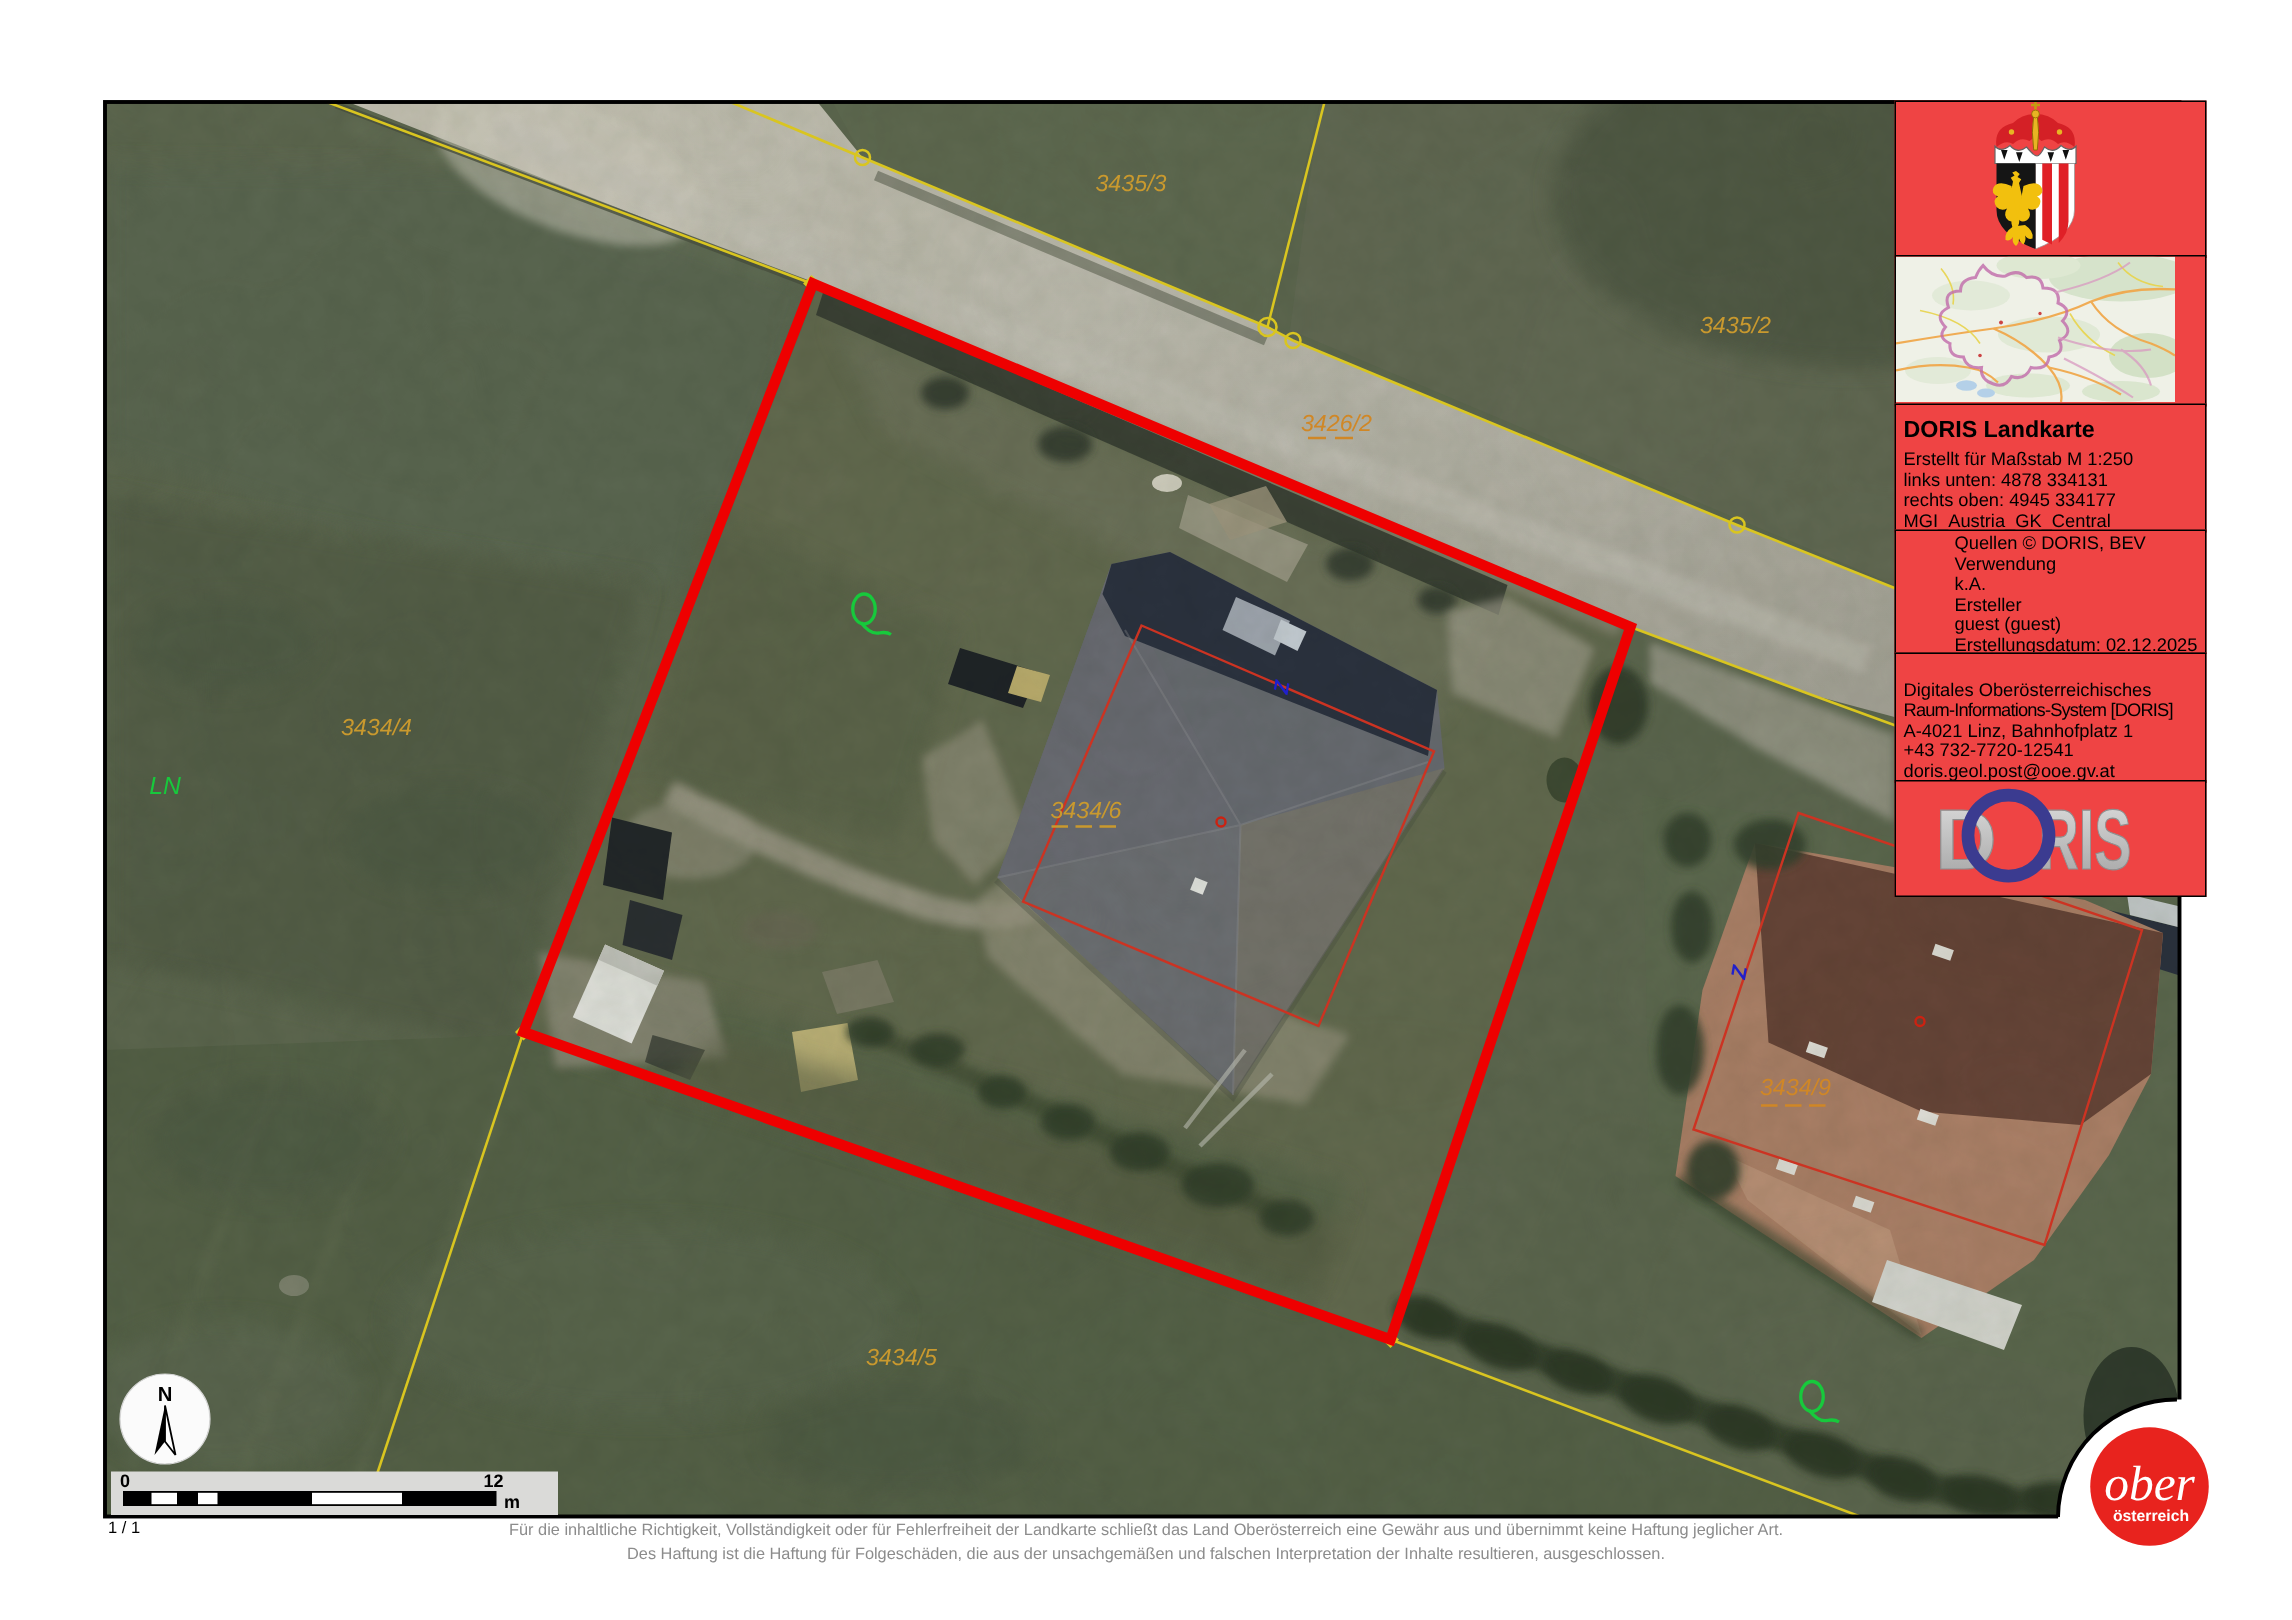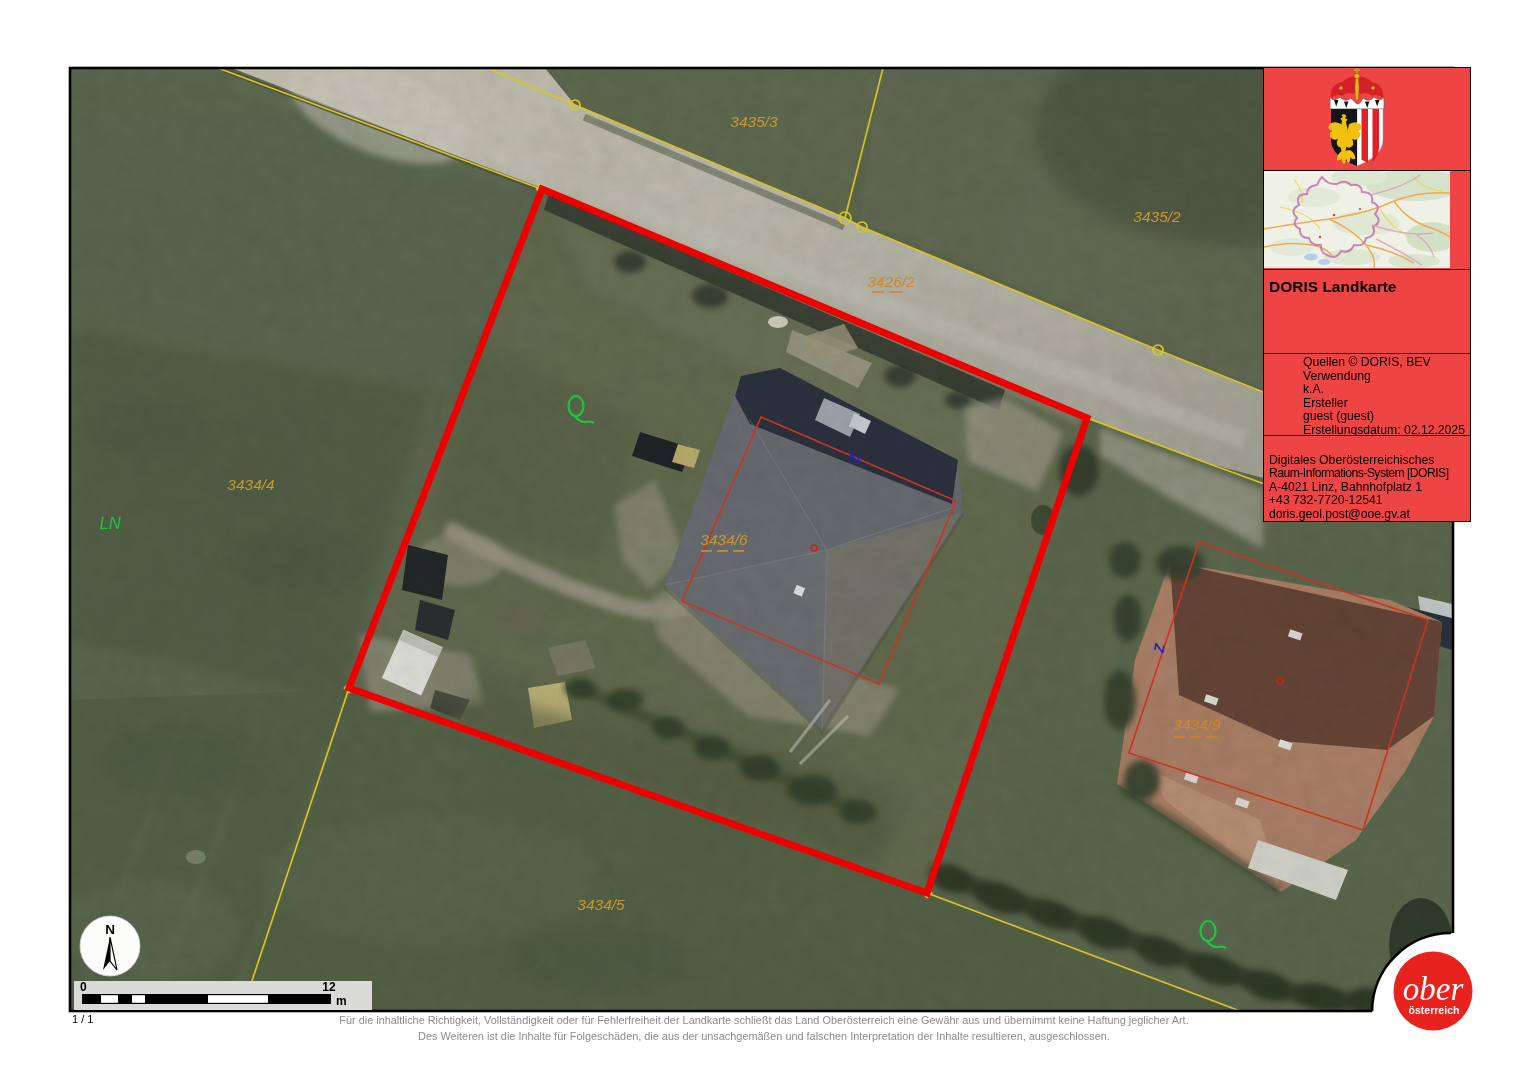--- a/index.html
+++ b/index.html
@@ -407,35 +407,51 @@
         </g>
 
 <path d="M58,6 q6,8 15,7 q8,-5 14,1 q10,-2 11,7 q12,0 10,10 q10,4 3,12 q8,8 -2,13 q4,9 -7,11 q-1,9 -12,7 q-4,9 -13,6 q-4,8 -12,5 q-9,-3 -8,-11 q-10,1 -12,-7 q-10,0 -9,-9 q-9,-4 -3,-11 q-8,-8 2,-13 q-4,-11 8,-11 q0,-8 10,-9 Q55,9 58,6 Z" fill="none" stroke="#c06aaa" stroke-width="2" opacity="0.8"></path>
 
 <path d="M106,24 q34,-8 50,-20 M108,54 q36,12 62,8 M112,68 q28,14 46,26 M150,62 q16,10 20,24" stroke="#d898c0" stroke-width="1.4" fill="none" opacity="0.75"></path>
 </svg>
 </div>
 
 <div class="sbox" style="top:269px;height:85.5px;">
 <div style="font-size:15.5px;font-weight:bold;padding:8px 0 3px 5px;">DORIS Landkarte</div>
+<div class="stext" style="padding-top:1px;">Erstellt für Maßstab M 1:250<br>links unten: 4878 334131<br>rechts oben: 4945 334177<br>MGI_Austria_GK_Central</div>
 </div>
 
 <div class="sbox" style="top:353px;height:83px;">
 <div class="stext" style="padding-top:2px;margin-left:34px;">Quellen © DORIS, BEV<br>Verwendung<br>k.A.<br>Ersteller<br>guest (guest)<br>Erstellungsdatum: 02.12.2025</div>
 </div>
 
 <div class="sbox" style="top:434.5px;height:87px;">
 <div class="stext" style="padding-top:2px;margin-top:16px;">Digitales Oberösterreichisches<br><span style="letter-spacing:-0.55px">Raum-Informations-System [DORIS]</span><br>A-4021 Linz, Bahnhofplatz 1<br>+43 732-7720-12541<br>doris.geol.post@ooe.gv.at<br>https://doris.ooe.gv.at</div>
 </div>
 
+<div class="sbox" style="top:520px;height:77.5px;">
+<svg width="186" height="74" viewBox="0 0 186 74">
+<defs>
+          <linearGradient id="lg" x1="0" y1="0" x2="0" y2="1">
+<stop offset="0" stop-color="#dedede"></stop>
+            <stop offset="1" stop-color="#a2a2a2"></stop>
+          </linearGradient>
+        </defs>
+
+<text x="26" y="58" font-size="57" font-weight="bold" fill="url(#lg)" stroke="#8f8f8f" stroke-width="0.8">D</text>
+<text x="95" y="58" font-size="57" font-weight="bold" fill="url(#lg)" stroke="#8f8f8f" stroke-width="0.8" textLength="62" lengthAdjust="spacingAndGlyphs">RIS</text>
+
+<circle cx="75" cy="36" r="27" fill="none" stroke="#3b3b90" stroke-width="8.5"></circle>
+</svg>
+</div>
 
 <svg style="position:absolute;left:1390px;top:948px;" width="88" height="88" viewBox="0 0 88 88">
 <circle cx="43" cy="43" r="39.5" fill="#e8231e"></circle>
 <text x="43" y="52" text-anchor="middle" font-family="Liberation Serif" font-style="italic" font-size="33" fill="#fff">ober</text>
 <text x="44" y="66" text-anchor="middle" font-family="Liberation Sans" font-weight="bold" font-size="10.5" fill="#fff">österreich</text>
 </svg>
 
 <div style="position:absolute;left:72px;top:1013px;font-size:11px;color:#000;">1 / 1</div>
 
 <div class="bottomtxt" style="top:1014px;">Für die inhaltliche Richtigkeit, Vollständigkeit oder für Fehlerfreiheit der Landkarte schließt das Land Oberösterreich eine Gewähr aus und übernimmt keine Haftung jeglicher Art.</div>
 
-<div class="bottomtxt" style="top:1029.5px;">Des Weiteren ist die Inhalte für Folgeschäden, die aus der unsachgemäßen und falschen Interpretation der Inhalte resultieren, ausgeschlossen.</div>
+<div class="bottomtxt" style="top:1029.5px;">Des Haftung ist die Haftung für Folgeschäden, die aus der unsachgemäßen und falschen Interpretation der Inhalte resultieren, ausgeschlossen.</div>
 </div>
 
 </body></html>

